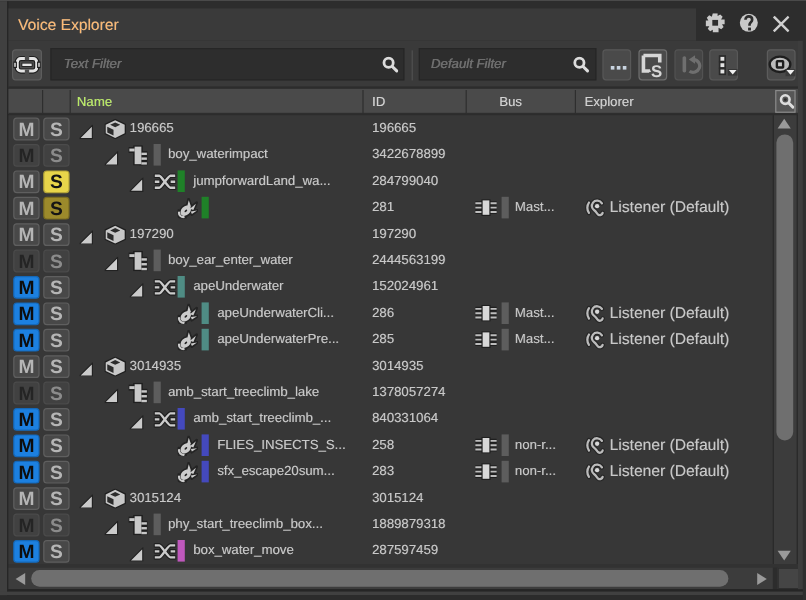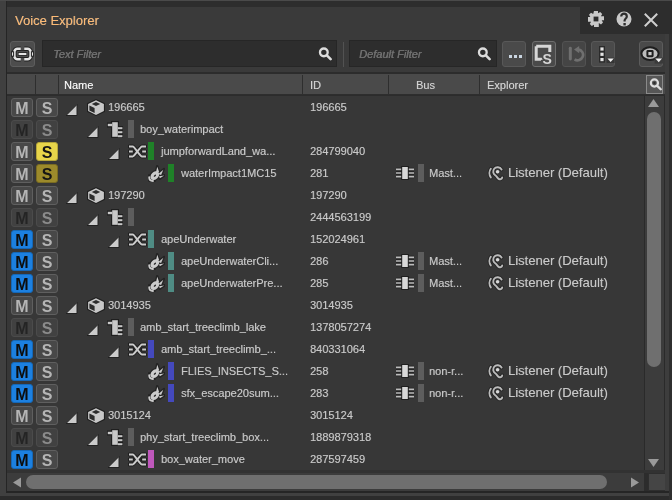--- a/index.html
+++ b/index.html
@@ -180,21 +180,21 @@
   <svg class="ic" style="left:640px;top:45px" width="23" height="19" viewBox="0 0 23 19">
     <ellipse cx="10" cy="8.6" rx="8.6" ry="6.4" fill="#bcbcbc" stroke="#1e1e1e" stroke-width="2"></ellipse>
     <rect x="6.4" y="5" width="7.2" height="7.2" rx="1.4" fill="#1e1e1e"></rect>
     <rect x="8.4" y="7" width="3.2" height="3.2" fill="#c9c9c9"></rect>
     <rect x="14.6" y="12.6" width="8.4" height="6" fill="#3a3a3a"></rect>
     <path d="M15.4 13.4 H22 L18.7 17.2 Z" fill="#f0f0f0"></path>
   </svg>
 
   <div class="abs" style="left:7px;top:72px;width:665px;height:2px;background:#2c2c2c"></div>
   <div class="abs" style="left:7px;top:74px;width:665px;height:21px;background:#4a4a4a;border-bottom:1px solid #2e2e2e"></div>
-  <div class="txt" style="left:64px;top:74px;color:#ffffff">Name</div>
+  <div class="txt" style="left:64px;top:74px;color:#bef264">Name</div>
   <div class="txt" style="left:310px;top:74px;color:#d4d4d4">ID</div>
   <div class="txt" style="left:416px;top:74px;color:#d4d4d4">Bus</div>
   <div class="txt" style="left:487px;top:74px;color:#d4d4d4">Explorer</div>
   <div class="hsep" style="left:35px;top:75px;height:20px"></div>
   <div class="hsep" style="left:58px;top:75px;height:20px"></div>
   <div class="hsep" style="left:302px;top:75px;height:20px"></div>
   <div class="hsep" style="left:388px;top:75px;height:20px"></div>
   <div class="hsep" style="left:479px;top:75px;height:20px"></div>
   <div class="abs" style="left:646px;top:75px;width:17px;height:19px;background:#565656;border:1px solid #8a8a8a"></div>
   <svg class="ic" style="left:649px;top:78px" width="13" height="13" viewBox="0 0 12 12">
@@ -225,38 +225,38 @@
 <div class="btn m-dark" style="left:11px;top:120px">M</div>
 <div class="btn s-dim" style="left:36px;top:120px">S</div>
 <svg class="ic" style="left:87px;top:126px" width="12" height="12" viewBox="0 0 12 12">
       <path d="M11 0.5 L11 11.5 L0 11.5 Z" fill="#cbcbcb" stroke="#222" stroke-width="1"></path>
     </svg>
 <svg class="ic" style="left:107px;top:121px" width="16" height="17" viewBox="0 0 16 17">
       <use href="#mixer"></use>
     </svg>
 <div class="bar" style="left:128px;top:120px;background:#5d5d5d"></div>
 <div class="txt" style="left:140px;top:118px">boy_waterimpact</div>
+<div class="txt" style="left:310px;top:118px">3422678899</div>
 <div class="btn m-norm" style="left:11px;top:142px">M</div>
 <div class="btn s-yellow" style="left:36px;top:142px">S</div>
 <svg class="ic" style="left:108px;top:148px" width="12" height="12" viewBox="0 0 12 12">
       <path d="M11 0.5 L11 11.5 L0 11.5 Z" fill="#cbcbcb" stroke="#222" stroke-width="1"></path>
     </svg>
 <svg class="ic" style="left:128px;top:144px" width="19" height="15" viewBox="0 0 19 15">
       <use href="#switch"></use>
     </svg>
 <div class="bar" style="left:148px;top:142px;background:#1f8128"></div>
 <div class="txt" style="left:161px;top:140px">jumpforwardLand_wa...</div>
 <div class="txt" style="left:310px;top:140px">284799040</div>
 <div class="btn m-norm" style="left:11px;top:164px">M</div>
 <div class="btn s-olive" style="left:36px;top:164px">S</div>
 <svg class="ic" style="left:148px;top:165px" width="17" height="17" viewBox="0 0 17 17">
       <use href="#sound"></use>
     </svg>
 <div class="bar" style="left:168px;top:164px;background:#1f8128"></div>
-<div class="txt" style="left:181px;top:162px">waterImpact1MC15</div>
 <div class="txt" style="left:310px;top:162px">281</div>
 <svg class="ic" style="left:396px;top:166px" width="18" height="14" viewBox="0 0 18 14">
       <use href="#bus"></use>
     </svg>
 <div class="bar" style="left:418px;top:164px;background:#5d5d5d"></div>
 <div class="txt" style="left:429px;top:162px">Mast...</div>
 <svg class="ic" style="left:487px;top:164px" width="18" height="18" viewBox="0 0 18 18">
       <use href="#ear"></use>
     </svg>
 <div class="txt" style="left:508px;top:162px;font-size:13px">Listener (Default)</div>
@@ -272,20 +272,21 @@
 <div class="txt" style="left:310px;top:184px">197290</div>
 <div class="btn m-dark" style="left:11px;top:208px">M</div>
 <div class="btn s-dim" style="left:36px;top:208px">S</div>
 <svg class="ic" style="left:87px;top:214px" width="12" height="12" viewBox="0 0 12 12">
       <path d="M11 0.5 L11 11.5 L0 11.5 Z" fill="#cbcbcb" stroke="#222" stroke-width="1"></path>
     </svg>
 <svg class="ic" style="left:107px;top:209px" width="16" height="17" viewBox="0 0 16 17">
       <use href="#mixer"></use>
     </svg>
 <div class="bar" style="left:128px;top:208px;background:#5d5d5d"></div>
+<div class="txt" style="left:140px;top:206px">boy_ear_enter_water</div>
 <div class="txt" style="left:310px;top:206px">2444563199</div>
 <div class="btn m-blue" style="left:11px;top:230px">M</div>
 <div class="btn s-norm" style="left:36px;top:230px">S</div>
 <svg class="ic" style="left:108px;top:236px" width="12" height="12" viewBox="0 0 12 12">
       <path d="M11 0.5 L11 11.5 L0 11.5 Z" fill="#cbcbcb" stroke="#222" stroke-width="1"></path>
     </svg>
 <svg class="ic" style="left:128px;top:232px" width="19" height="15" viewBox="0 0 19 15">
       <use href="#switch"></use>
     </svg>
 <div class="bar" style="left:148px;top:230px;background:#4f8c84"></div>

